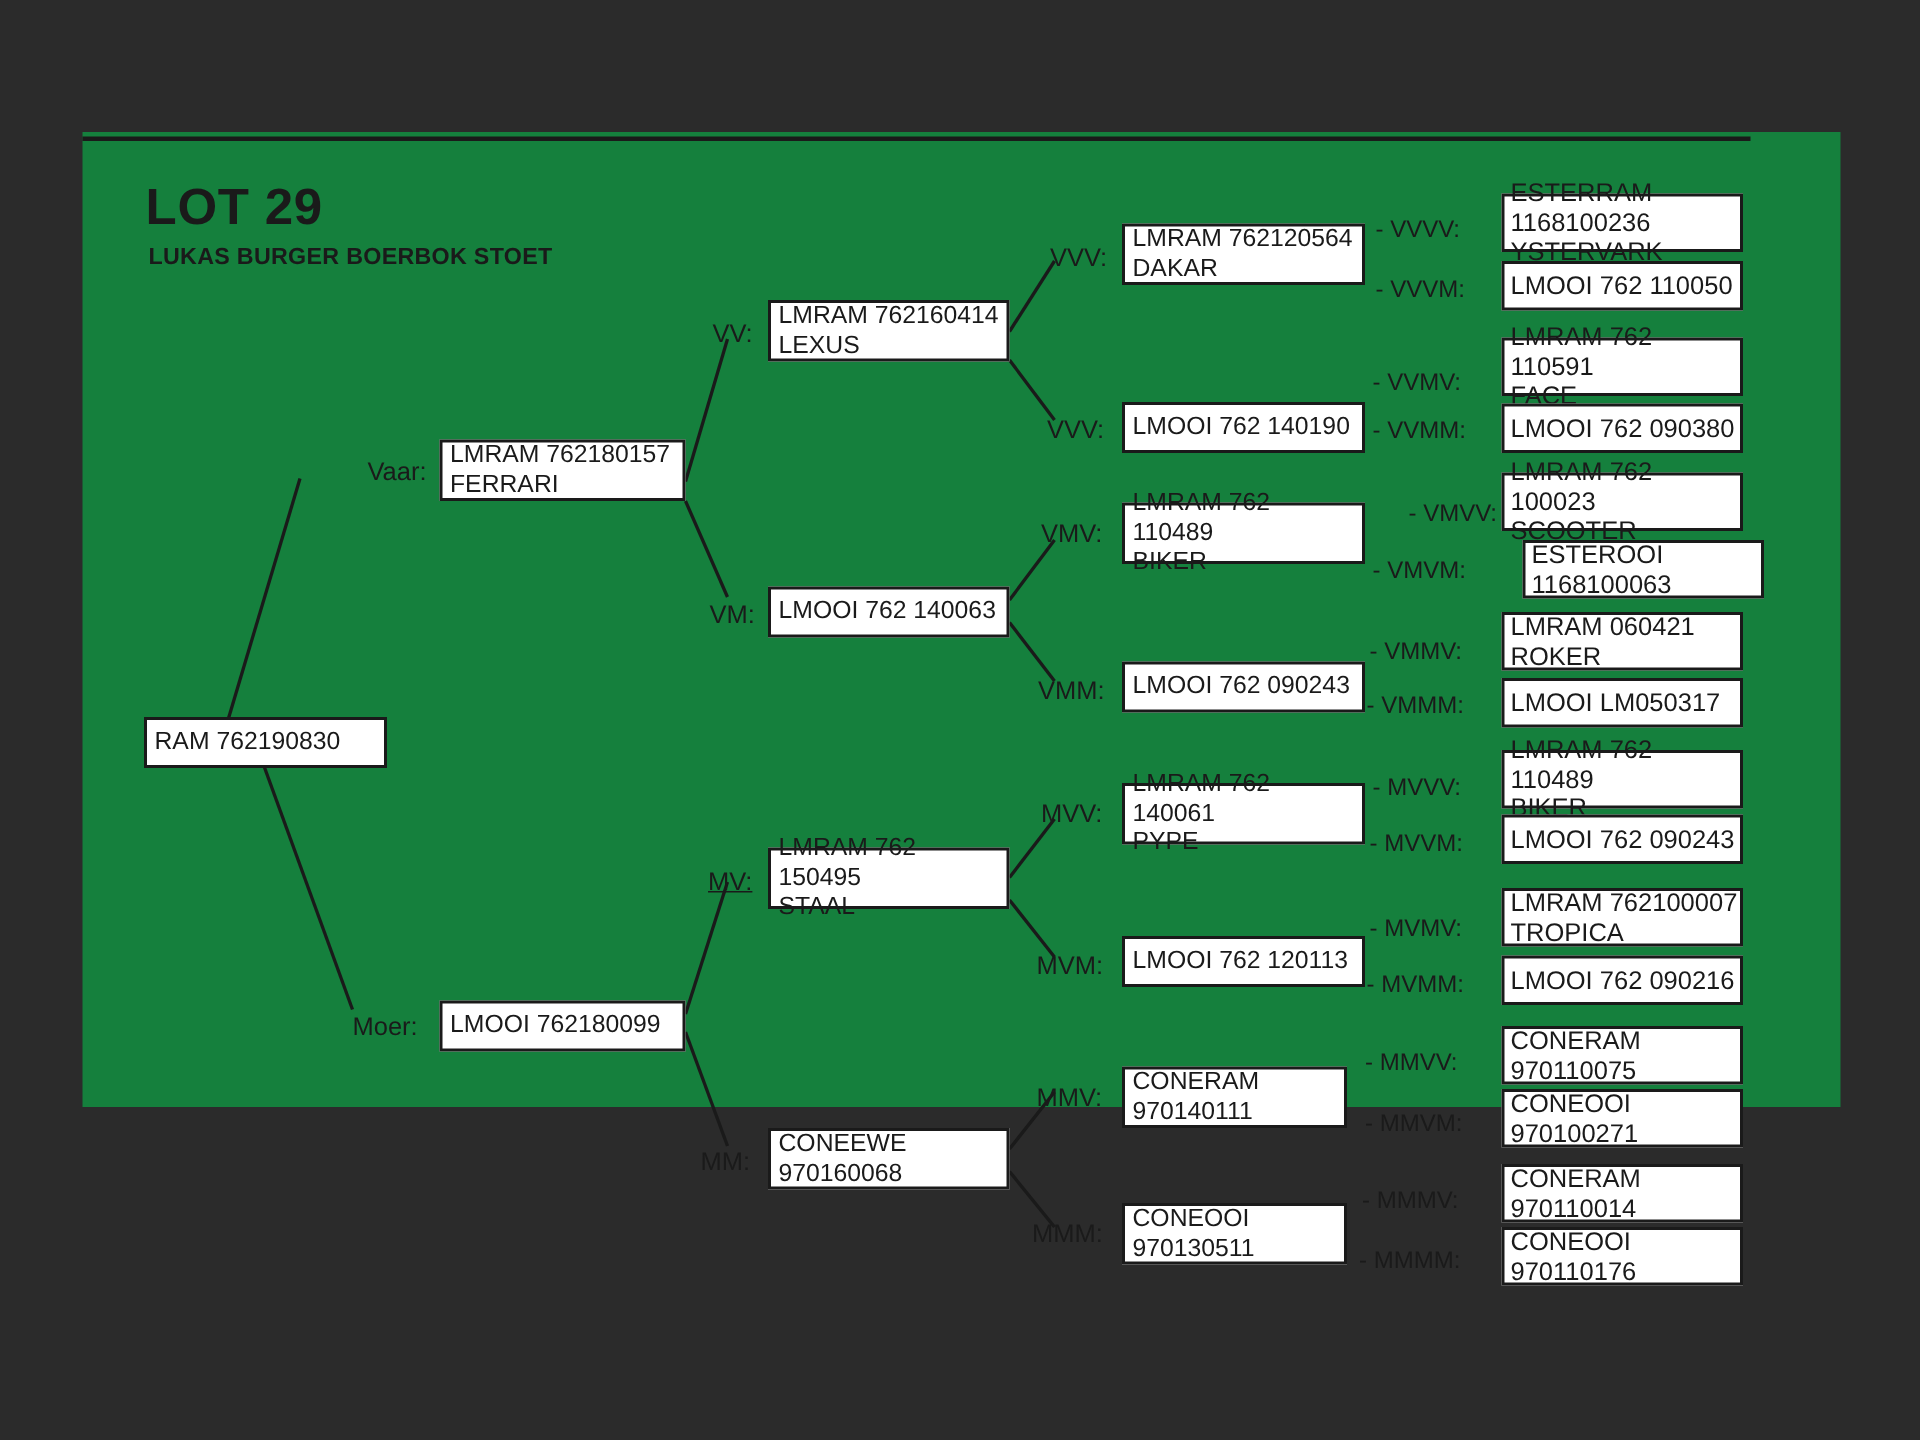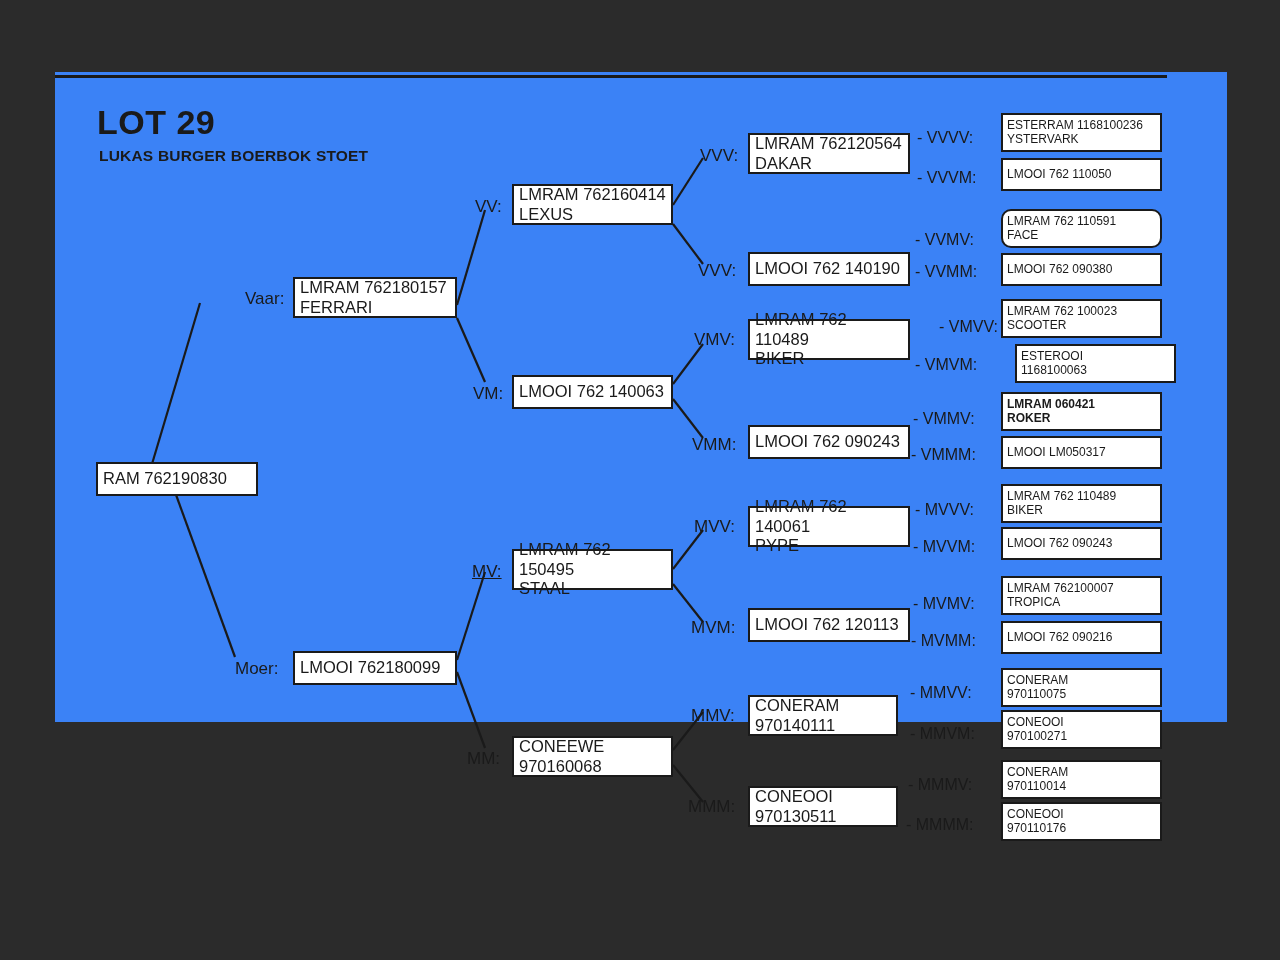--- a/index.html
+++ b/index.html
@@ -13,24 +13,24 @@
   }
   #screen {
     position: relative;
     width: 1280px;
     height: 960px;
     background: #2b2b2b;
   }
   #page {
     position: absolute;
     left: 55px;
-    top: 72px;
+    top: 88px;
     width: 1172px;
     height: 650px;
-    background: #3b82f6;
+    background: #15803d;
   }
   #page-rule {
     position: absolute;
     left: 0px;
     top: 3px;
     width: 1112px;
     height: 3px;
     background: #1a1a1a;
   }
   #chart-area {
@@ -77,21 +77,21 @@
     background: #ffffff;
     color: #1a1a1a;
     font-size: 16.5px;
     line-height: 1.18;
     padding: 2px 4px 2px 5px;
     white-space: pre-line;
     display: flex;
     align-items: center;
   }
   .node.gen5 {
-    font-size: 12px;
+    font-size: 17px;
     line-height: 1.16;
     padding: 1px 1px 1px 4px;
   }
 
   .edge-label {
     position: absolute;
     font-size: 17px;
     color: #1a1a1a;
     white-space: nowrap;
     line-height: 1;
@@ -193,36 +193,36 @@
 970130511</div>
 
       <div class="edge-label gen5" style="left:862px; top:58px;">- VVVV:</div>
       <div class="node gen5" style="left:946px; top:41px; width:161px; height:39px;">ESTERRAM 1168100236
 YSTERVARK</div>
 
       <div class="edge-label gen5" style="left:862px; top:98px;">- VVVM:</div>
       <div class="node gen5" style="left:946px; top:86px; width:161px; height:33px;">LMOOI 762 110050</div>
 
       <div class="edge-label gen5" style="left:860px; top:160px;">- VVMV:</div>
-      <div class="node gen5" style="left:946px; top:137px; width:161px; height:39px;border-radius:10px;">LMRAM 762 110591
+      <div class="node gen5" style="left:946px; top:137px; width:161px; height:39px;">LMRAM 762 110591
 FACE</div>
 
       <div class="edge-label gen5" style="left:860px; top:192px;">- VVMM:</div>
       <div class="node gen5" style="left:946px; top:181px; width:161px; height:33px;">LMOOI 762 090380</div>
 
       <div class="edge-label gen5" style="left:860px; top:247px;margin-left:24px;">- VMVV:</div>
       <div class="node gen5" style="left:946px; top:227px; width:161px; height:39px;">LMRAM 762 100023
 SCOOTER</div>
 
       <div class="edge-label gen5" style="left:860px; top:285px;">- VMVM:</div>
       <div class="node gen5" style="left:946px; top:272px; width:161px; height:39px;margin-left:14px;">ESTEROOI
 1168100063</div>
 
       <div class="edge-label gen5" style="left:858px; top:339px;">- VMMV:</div>
-      <div class="node gen5" style="left:946px; top:320px; width:161px; height:39px;font-weight:bold;">LMRAM 060421
+      <div class="node gen5" style="left:946px; top:320px; width:161px; height:39px;">LMRAM 060421
 ROKER</div>
 
       <div class="edge-label gen5" style="left:856px; top:375px;">- VMMM:</div>
       <div class="node gen5" style="left:946px; top:364px; width:161px; height:33px;">LMOOI LM050317</div>
 
       <div class="edge-label gen5" style="left:860px; top:430px;">- MVVV:</div>
       <div class="node gen5" style="left:946px; top:412px; width:161px; height:39px;">LMRAM 762 110489
 BIKER</div>
 
       <div class="edge-label gen5" style="left:858px; top:467px;">- MVVM:</div>

